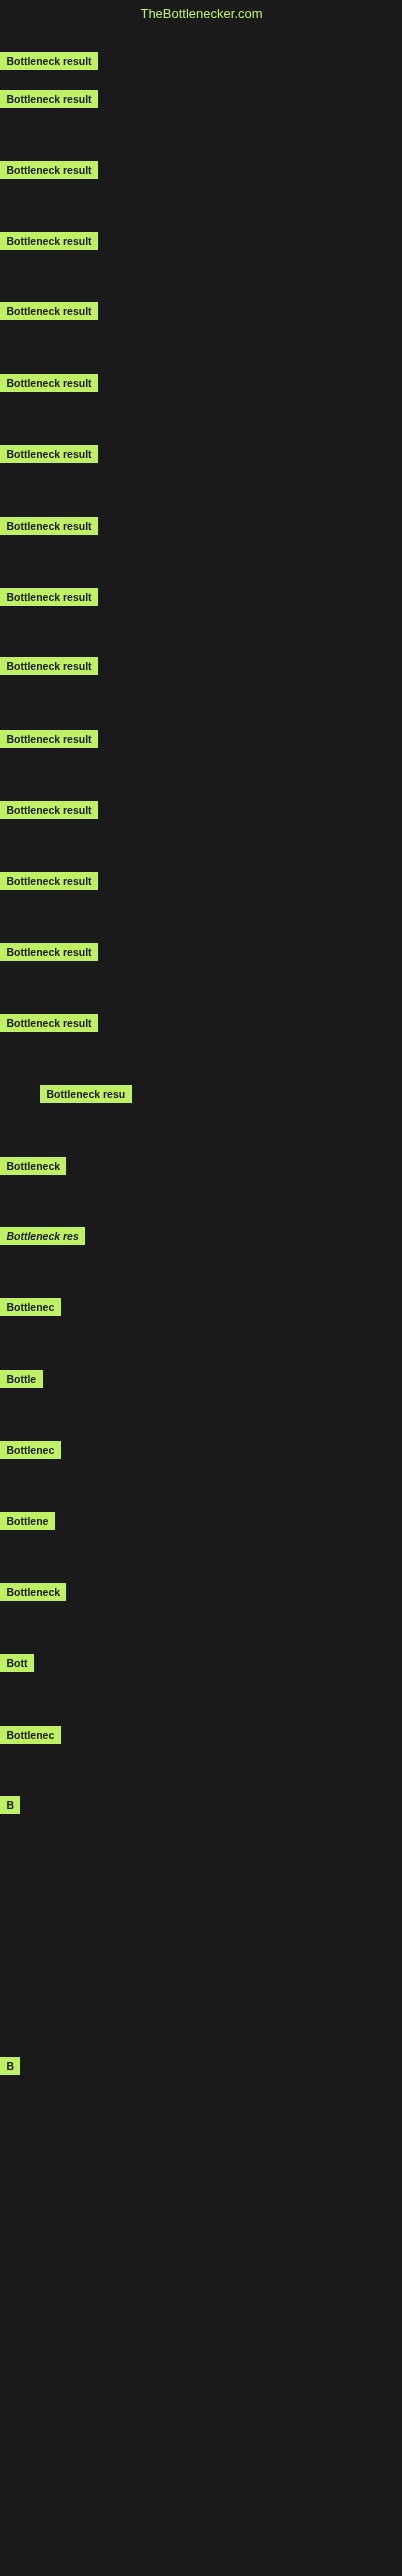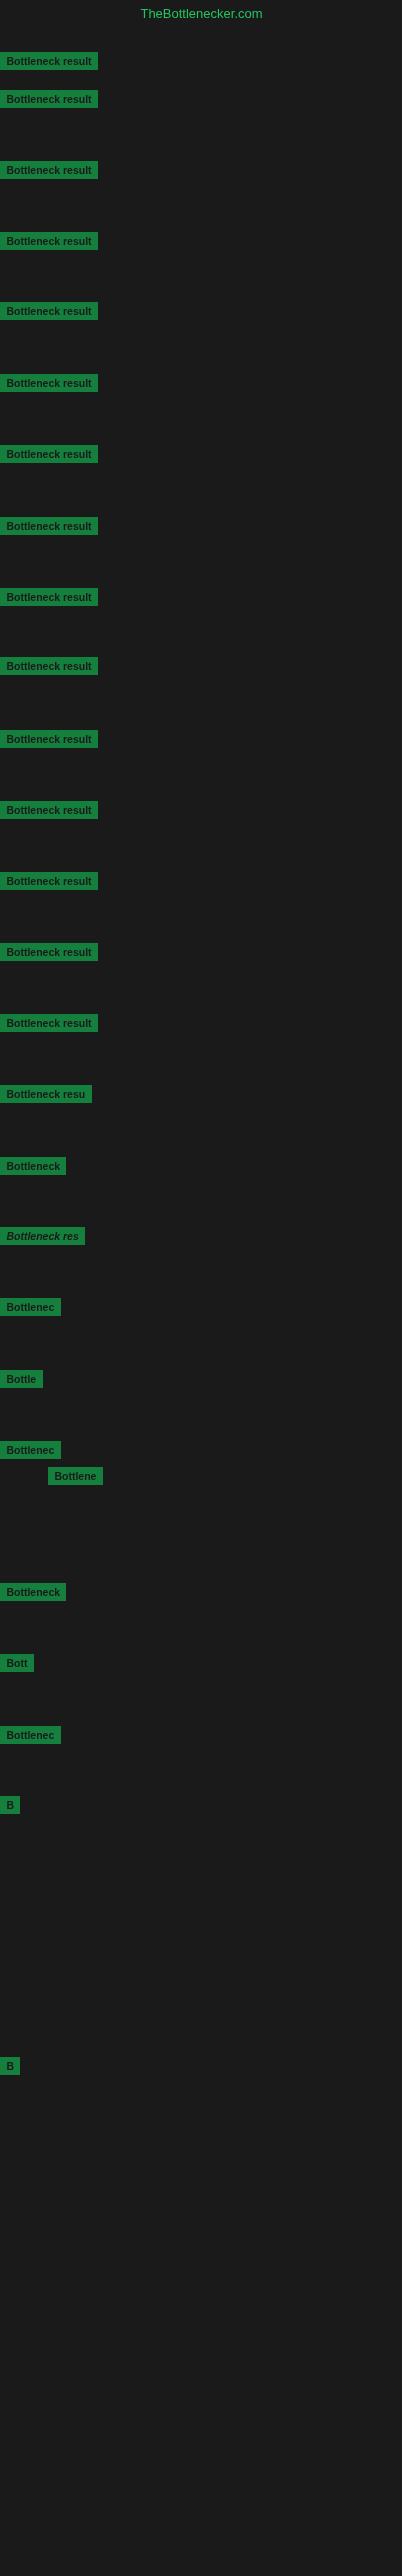--- a/index.html
+++ b/index.html
@@ -11,34 +11,34 @@
     body {
       width: 403px;
       min-height: 2576px;
       background-color: #1a1a1a;
       font-family: Arial, sans-serif;
       position: relative;
     }
 
     .site-title {
       text-align: center;
-      color: #22c55e;
+      color: #bef264;
       font-size: 13px;
       padding: 6.4px 0;
       background-color: #1a1a1a;
     }
 
     .bottleneck-item {
       position: absolute;
       left: 0;
       display: inline-block;
     }
 
     .bottleneck-badge {
-      background-color: #15803d;
+      background-color: #bef264;
       color: #1a1a1a;
       font-size: 10.5px;
       font-weight: bold;
       padding: 3.2px 6.4px;
       display: inline-block;
       white-space: nowrap;
     }
   </style>
 </head>
 <body>
@@ -56,26 +56,26 @@
     <div class="bottleneck-item" style="top: 330px;"><span class="bottleneck-badge">Bottleneck result</span></div>
     <div class="bottleneck-item" style="top: 401px;"><span class="bottleneck-badge">Bottleneck result</span></div>
     <div class="bottleneck-item" style="top: 473px;"><span class="bottleneck-badge">Bottleneck result</span></div>
     <div class="bottleneck-item" style="top: 544px;"><span class="bottleneck-badge">Bottleneck result</span></div>
     <div class="bottleneck-item" style="top: 613px;"><span class="bottleneck-badge">Bottleneck result</span></div>
     <div class="bottleneck-item" style="top: 686px;"><span class="bottleneck-badge">Bottleneck result</span></div>
     <div class="bottleneck-item" style="top: 757px;"><span class="bottleneck-badge">Bottleneck result</span></div>
     <div class="bottleneck-item" style="top: 828px;"><span class="bottleneck-badge">Bottleneck result</span></div>
     <div class="bottleneck-item" style="top: 899px;"><span class="bottleneck-badge">Bottleneck result</span></div>
     <div class="bottleneck-item" style="top: 970px;"><span class="bottleneck-badge">Bottleneck result</span></div>
-    <div class="bottleneck-item" style="top: 1041px;"><span class="bottleneck-badge">Bottleneck resu</span></div>
+    <div class="bottleneck-item" style="top: 1041px; margin-left: 40px;"><span class="bottleneck-badge">Bottleneck resu</span></div>
     <div class="bottleneck-item" style="top: 1113px;"><span class="bottleneck-badge">Bottleneck</span></div>
     <div class="bottleneck-item" style="top: 1183px; font-style: italic;"><span class="bottleneck-badge">Bottleneck res</span></div>
     <div class="bottleneck-item" style="top: 1254px;"><span class="bottleneck-badge">Bottlenec</span></div>
     <div class="bottleneck-item" style="top: 1326px; text-decoration: underline;"><span class="bottleneck-badge">Bottle</span></div>
     <div class="bottleneck-item" style="top: 1397px;"><span class="bottleneck-badge">Bottlenec</span></div>
-    <div class="bottleneck-item" style="top: 1423px; margin-left: 48px;"><span class="bottleneck-badge">Bottlene</span></div>
+    <div class="bottleneck-item" style="top: 1468px;"><span class="bottleneck-badge">Bottlene</span></div>
     <div class="bottleneck-item" style="top: 1539px;"><span class="bottleneck-badge">Bottleneck</span></div>
     <div class="bottleneck-item" style="top: 1610px;"><span class="bottleneck-badge">Bott</span></div>
     <div class="bottleneck-item" style="top: 1682px;"><span class="bottleneck-badge">Bottlenec</span></div>
     <div class="bottleneck-item" style="top: 1752px;"><span class="bottleneck-badge">B</span></div>
     <div class="bottleneck-item" style="top: 2013px;"><span class="bottleneck-badge">B</span></div>
   </div>
 
 
 </body></html>

